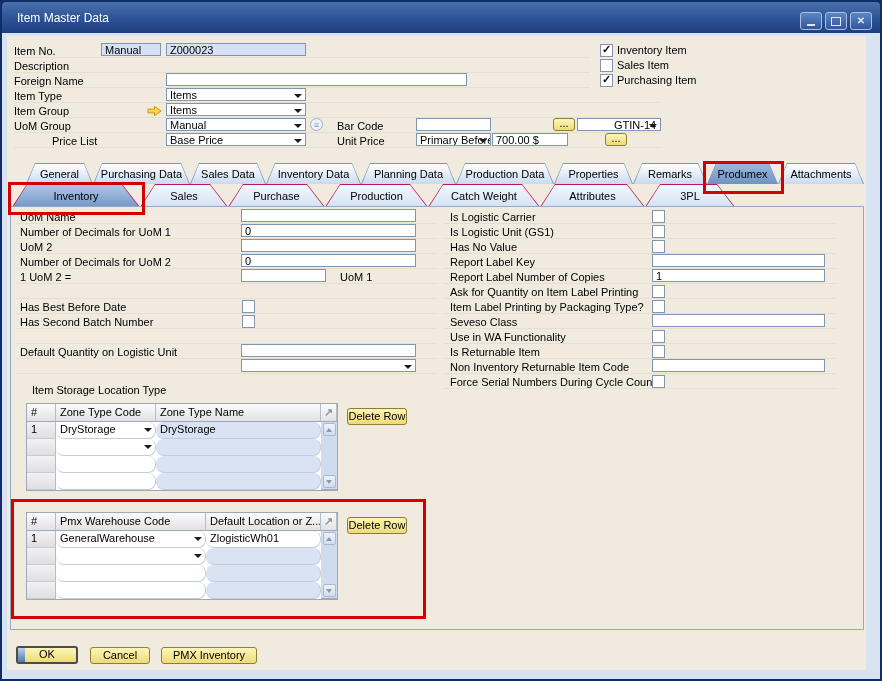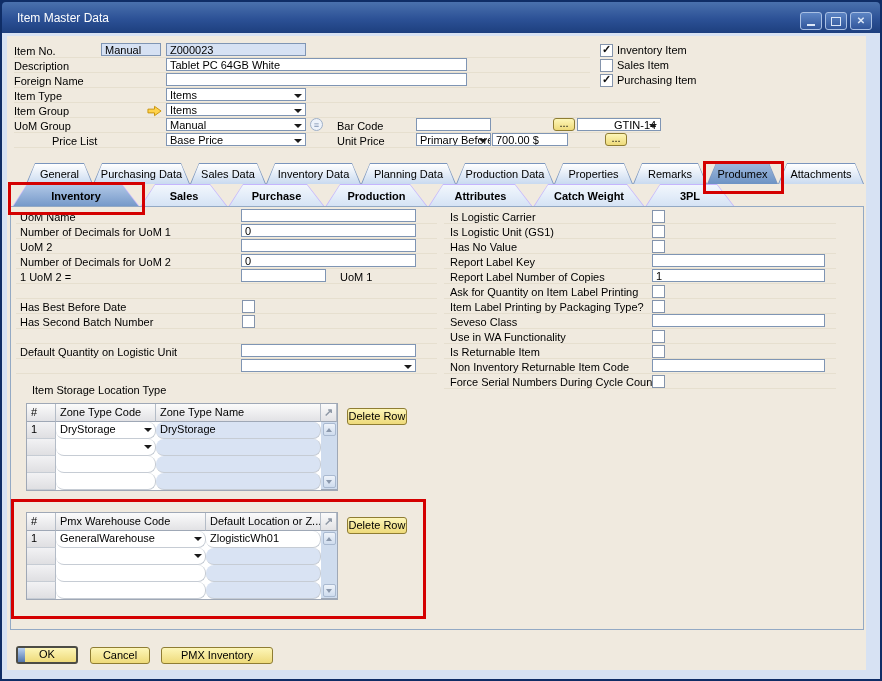--- a/index.html
+++ b/index.html
@@ -26,21 +26,21 @@
   .cb.on::after{content:"\2713";position:absolute;left:1px;top:-2px;font-size:11px;font-weight:bold;color:#111;}
   .ybtn{position:absolute;background:linear-gradient(#fdf6b8,#eeda7a);border:1px solid #8f7d33;border-radius:3px;
     text-align:center;box-sizing:border-box;line-height:14px;}
   .sep{position:absolute;height:1px;background:#e6dfcf;}
   
   .tabrow{position:absolute;display:flex;}
   .tab{position:relative;height:21px;clip-path:polygon(9px 0,calc(100% - 9px) 0,100% 100%,0 100%);background:#7a95bd;}
   .tab .in{position:absolute;left:1px;right:1px;top:1px;bottom:0;clip-path:polygon(8px 0,calc(100% - 8px) 0,100% 100%,0 100%);
     background:linear-gradient(#ffffff,#c9daf0);display:flex;align-items:center;justify-content:center;}
   .tab.active .in{background:linear-gradient(#9db8dc,#6d93c4);}
-  .stab{position:relative;height:23px;clip-path:polygon(15px 0,calc(100% - 18px) 0,100% 100%,0 100%);background:#c4b5fd;font-weight:bold;}
+  .stab{position:relative;height:23px;clip-path:polygon(15px 0,calc(100% - 18px) 0,100% 100%,0 100%);background:#be185d;}
   .stab .in{position:absolute;left:1px;right:1px;top:1px;bottom:0;clip-path:polygon(14px 0,calc(100% - 17px) 0,100% 100%,0 100%);
     background:linear-gradient(#f2f7fd,#d4e2f4);display:flex;align-items:center;justify-content:center;}
   .stab.active .in{background:linear-gradient(#b0c7e6,#7397c8);}
   #panel{position:absolute;left:10px;top:206px;width:854px;height:424px;border:1px solid #93a9c4;box-sizing:border-box;}
   
   .tbl{position:absolute;display:grid;border:1px solid #9fa8b6;background:#fff;}
   .th{background:linear-gradient(#fbfbfb,#e2e2e5);border-right:1px solid #b4bcc7;border-bottom:1px solid #9fa8b6;
     padding:2px 4px 0;overflow:hidden;white-space:nowrap;}
   .num{background:linear-gradient(#f2f2f4,#dfdfe2);border-right:1px solid #b4bcc7;border-bottom:1px solid #c6ccd4;padding:1px 4px 0;}
   .cell{position:relative;border-right:1px solid #c6ccd4;border-bottom:1px solid #c6ccd4;padding:1px 4px 0;
@@ -89,21 +89,20 @@
   <div class="sep" style="left:14px;top:102px;width:646px;"></div>
   <div class="sep" style="left:14px;top:117px;width:646px;"></div>
   <div class="sep" style="left:14px;top:132px;width:646px;"></div>
   <div class="sep" style="left:14px;top:147px;width:646px;"></div>
 
   <div class="lbl" style="left:14px;top:45px;">Item No.</div>
   <div class="inp blue" style="left:101px;top:43px;width:60px;">Manual</div>
   <div class="inp blue" style="left:166px;top:43px;width:140px;">Z000023</div>
 
   <div class="lbl" style="left:14px;top:60px;">Description</div>
-  <div class="inp" style="left:166px;top:58px;width:301px;">Tablet PC 64GB White</div>
 
   <div class="lbl" style="left:14px;top:75px;">Foreign Name</div>
   <div class="inp" style="left:166px;top:73px;width:301px;"></div>
 
   <div class="lbl" style="left:14px;top:90px;">Item Type</div>
   <div class="inp combo" style="left:166px;top:88px;width:140px;">Items</div>
 
   <div class="lbl" style="left:14px;top:105px;">Item Group</div>
   <svg class="linkarrow" style="left:147px;top:105px;" viewBox="0 0 16 12">
     <path d="M1 4 h7 V1 l7 5 -7 5 V8 H1 z" fill="#ffd34d" stroke="#c8920a" stroke-width="1"></path>
@@ -173,25 +172,25 @@
       </div>
     <div class="stab" style="width:88px;">
         <div class="in">Sales</div>
       </div>
     <div class="stab" style="width:97px;">
         <div class="in">Purchase</div>
       </div>
     <div class="stab" style="width:103px;">
         <div class="in">Production</div>
       </div>
+    <div class="stab" style="width:112px;">
+        <div class="in">Catch Weight</div>
+      </div>
     <div class="stab" style="width:105px;">
         <div class="in">Attributes</div>
-      </div>
-    <div class="stab" style="width:112px;">
-        <div class="in">Catch Weight</div>
       </div>
     <div class="stab" style="width:90px;">
         <div class="in">3PL</div>
       </div>
   </div>
 
   <div id="panel"></div>
 
   <div class="sep" style="left:16px;top:223px;width:421px;"></div>
   <div class="sep" style="left:16px;top:238px;width:421px;"></div>
@@ -321,14 +320,14 @@
 
   <div class="redbox" style="left:8px;top:182px;width:131px;height:27px;"></div>
   <div class="redbox" style="left:703px;top:161px;width:75px;height:27px;"></div>
   <div class="redbox" style="left:11px;top:499px;width:409px;height:114px;"></div>
 
   <div class="ybtn" id="okbtn" style="left:16px;top:646px;width:62px;height:18px;">
     <span class="accent"></span>
     <span>OK</span>
   </div>
   <div class="ybtn" style="left:90px;top:647px;width:60px;height:17px;">Cancel</div>
-  <div class="ybtn" style="left:161px;top:647px;width:112px;height:17px;">PMX Inventory</div>
+  <div class="ybtn" style="left:161px;top:647px;width:96px;height:17px;">PMX Inventory</div>
 </div>
 
 </body></html>

